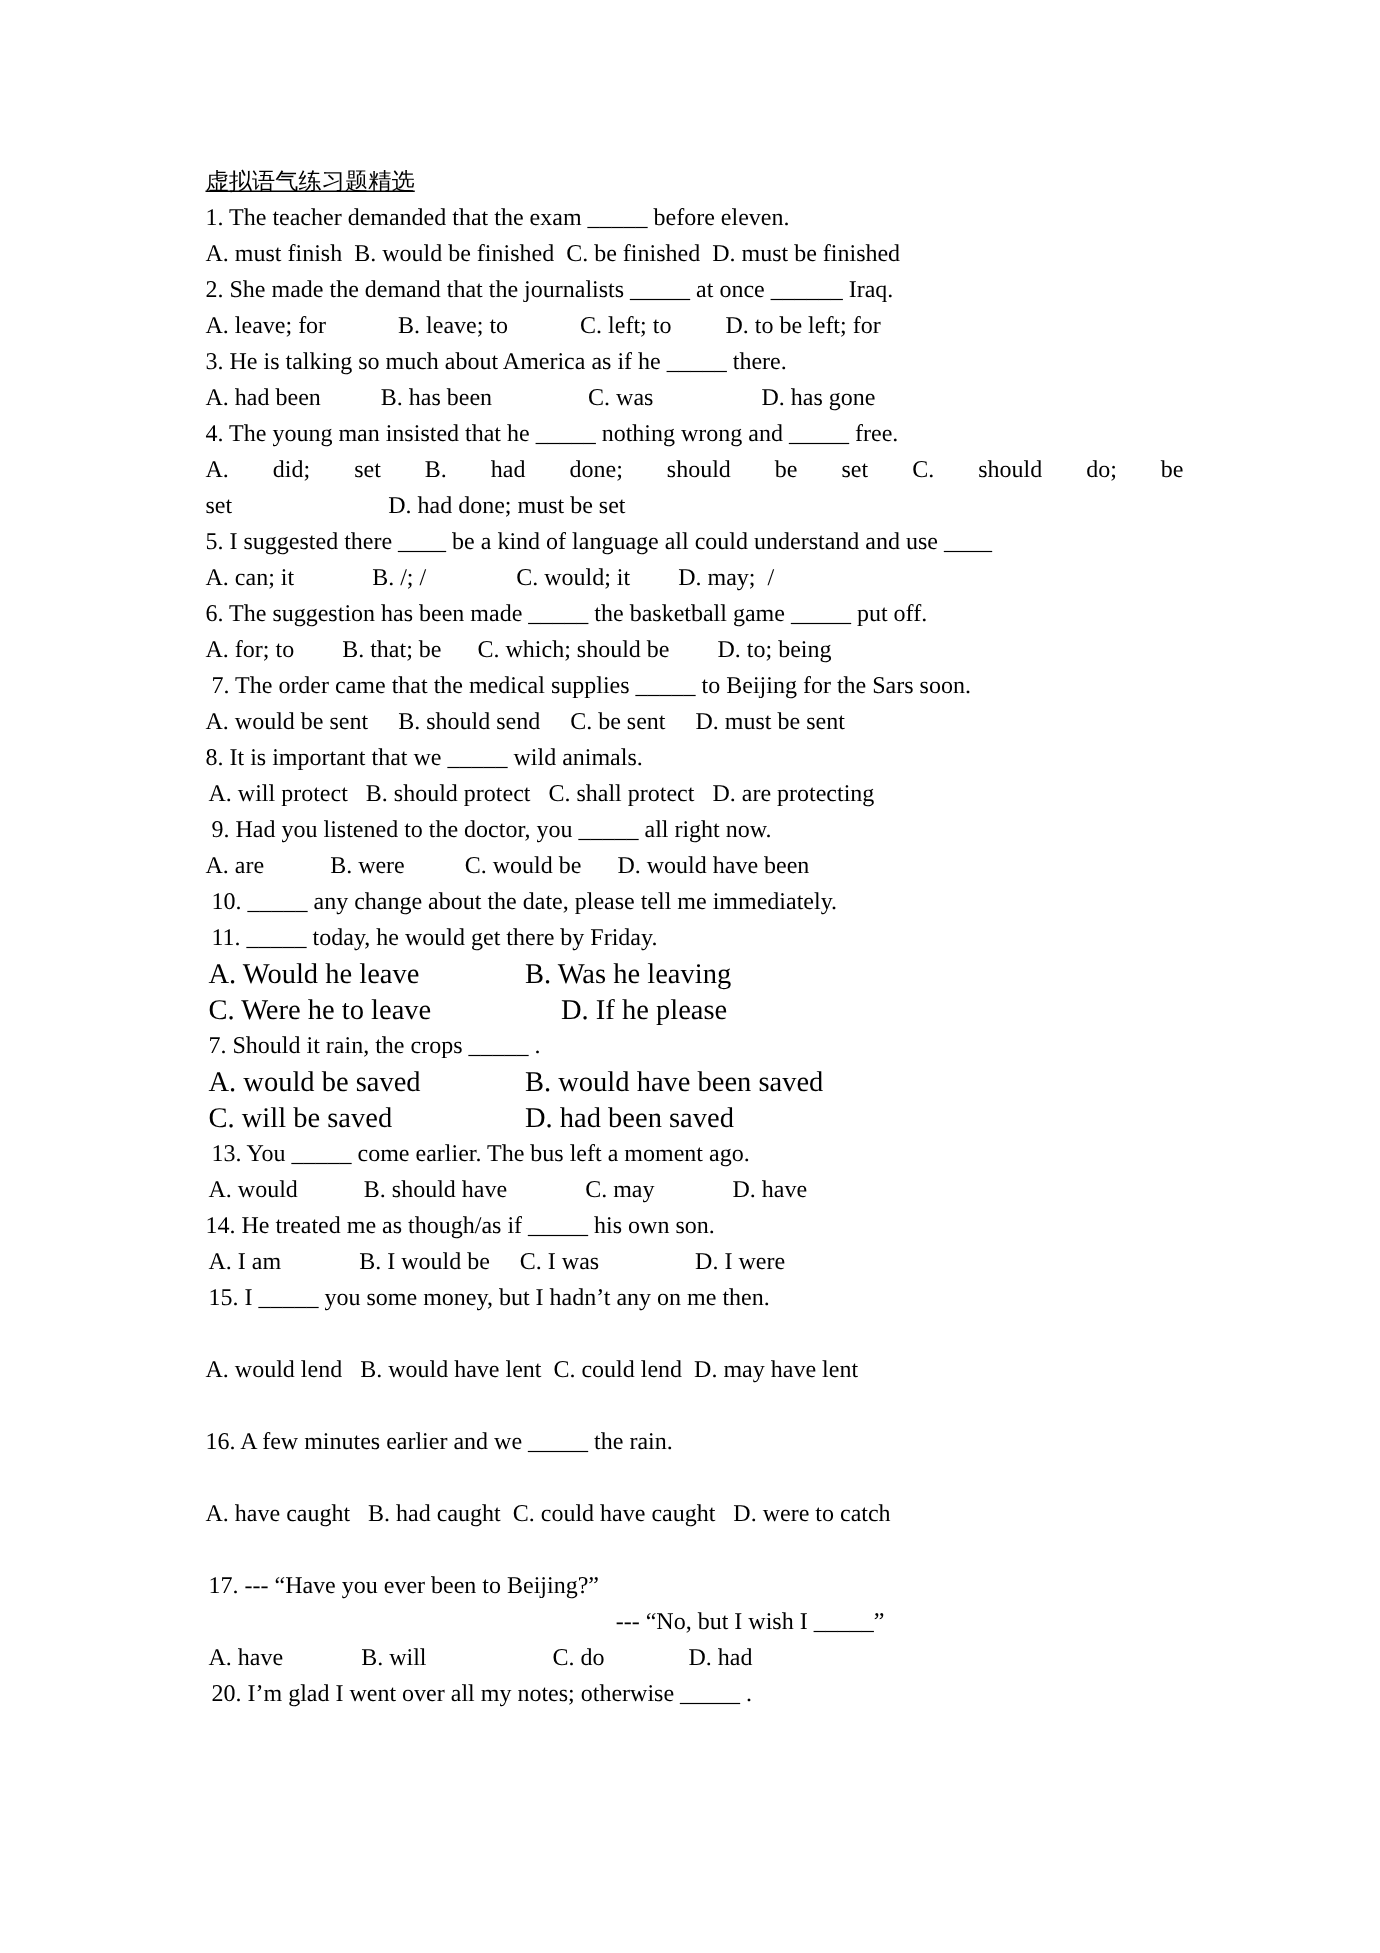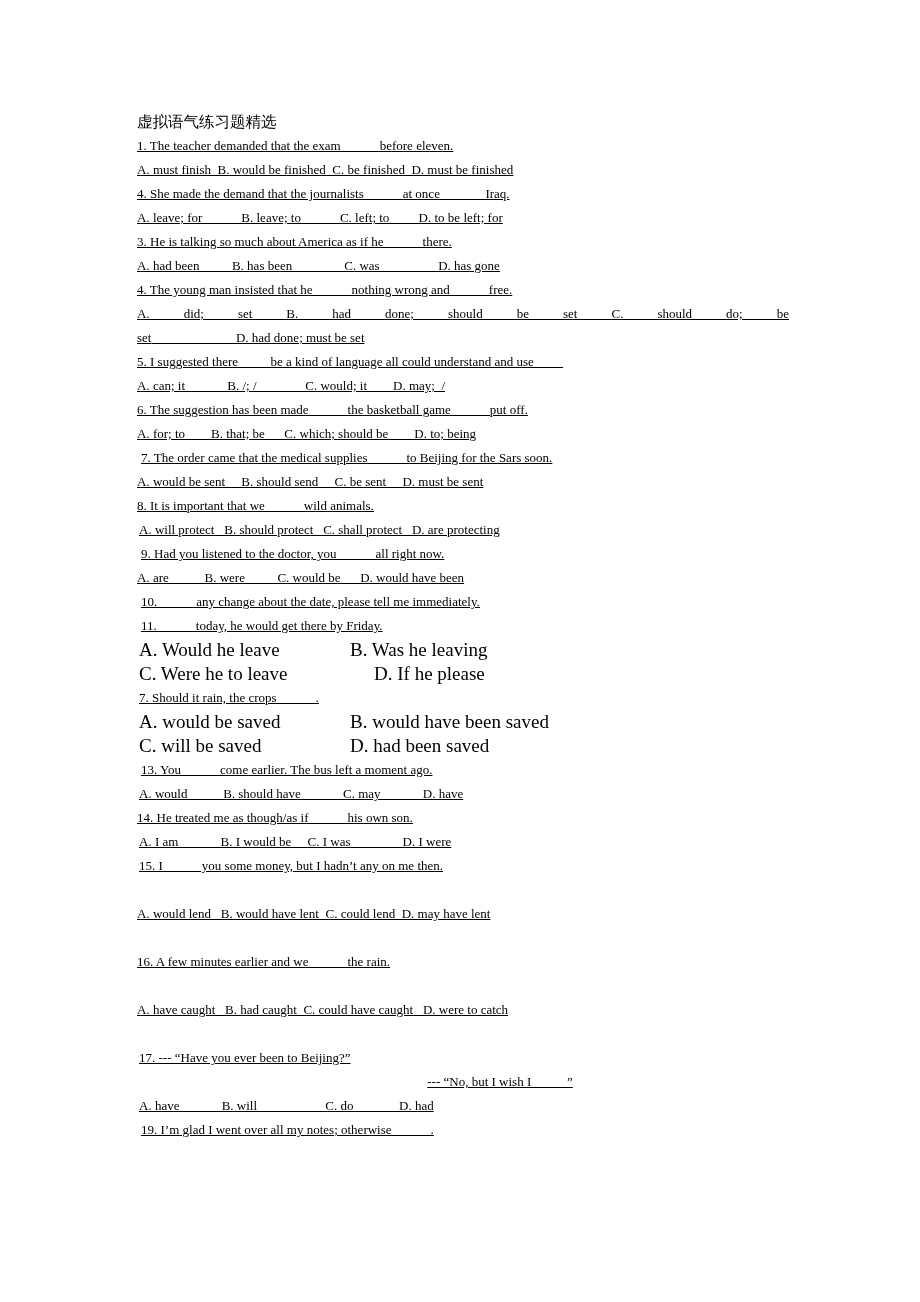--- a/index.html
+++ b/index.html
@@ -21,27 +21,27 @@
     background: #ffffff;
     box-sizing: border-box;
     padding: 110px 85px 0 137px;
   }
   .doc-title {
     font-size: 15.5px;
     line-height: 24px;
     margin: 0;
     font-weight: normal;
     white-space: pre;
+    text-decoration: underline;
   }
   .line {
-    font-size: 13px;
+    font-size: 16px;
     line-height: 24px;
     white-space: pre;
     margin: 0;
-    text-decoration: underline;
   }
   
   .line.justify {
     white-space: normal;
     text-align: justify;
     text-align-last: justify;
     width: 652px;
   }
   
   .ind-0  { padding-left: 0px; }
@@ -69,21 +69,21 @@
 </style>
 </head>
 <body>
 
 <div class="page">
 
   <div class="doc-title">虚拟语气练习题精选</div>
 
   <div class="line ind-0">1. The teacher demanded that the exam _____ before eleven.</div>
   <div class="line ind-0">A. must finish  B. would be finished  C. be finished  D. must be finished</div>
-  <div class="line ind-0">4. She made the demand that the journalists _____ at once ______ Iraq.</div>
+  <div class="line ind-0">2. She made the demand that the journalists _____ at once ______ Iraq.</div>
   <div class="line ind-0">A. leave; for            B. leave; to            C. left; to         D. to be left; for</div>
   <div class="line ind-0">3. He is talking so much about America as if he _____ there.</div>
   <div class="line ind-0">A. had been          B. has been                C. was                  D. has gone</div>
 
   <div class="line ind-0">4. The young man insisted that he _____ nothing wrong and _____ free.</div>
   <div class="line justify">A.  did;  set                                 B.  had  done;  should  be  set     C.  should  do;  be</div>
   <div class="line ind-0"><span>set</span>                          <span>D. had done; must be set</span></div>
 
   <div class="line ind-0">5. I suggested there ____ be a kind of language all could understand and use ____</div>
   <div class="line ind-0">A. can; it             B. /; /               C. would; it        D. may;  /</div>
@@ -118,15 +118,15 @@
   <div class="blank-line">&nbsp;</div>
   <div class="line ind-0">16. A few minutes earlier and we _____ the rain.</div>
   <div class="blank-line">&nbsp;</div>
   <div class="line ind-0">A. have caught   B. had caught  C. could have caught   D. were to catch</div>
 
   <div class="blank-line">&nbsp;</div>
   <div class="line ind-1">17. --- “Have you ever been to Beijing?”</div>
   <div class="line ind-dlg">--- “No, but I wish I _____”</div>
   <div class="line ind-1">A. have             B. will                     C. do              D. had</div>
 
-  <div class="line ind-2">19. I’m glad I went over all my notes; otherwise _____ .</div>
+  <div class="line ind-2">20. I’m glad I went over all my notes; otherwise _____ .</div>
 
 </div>
 
 </body></html>

